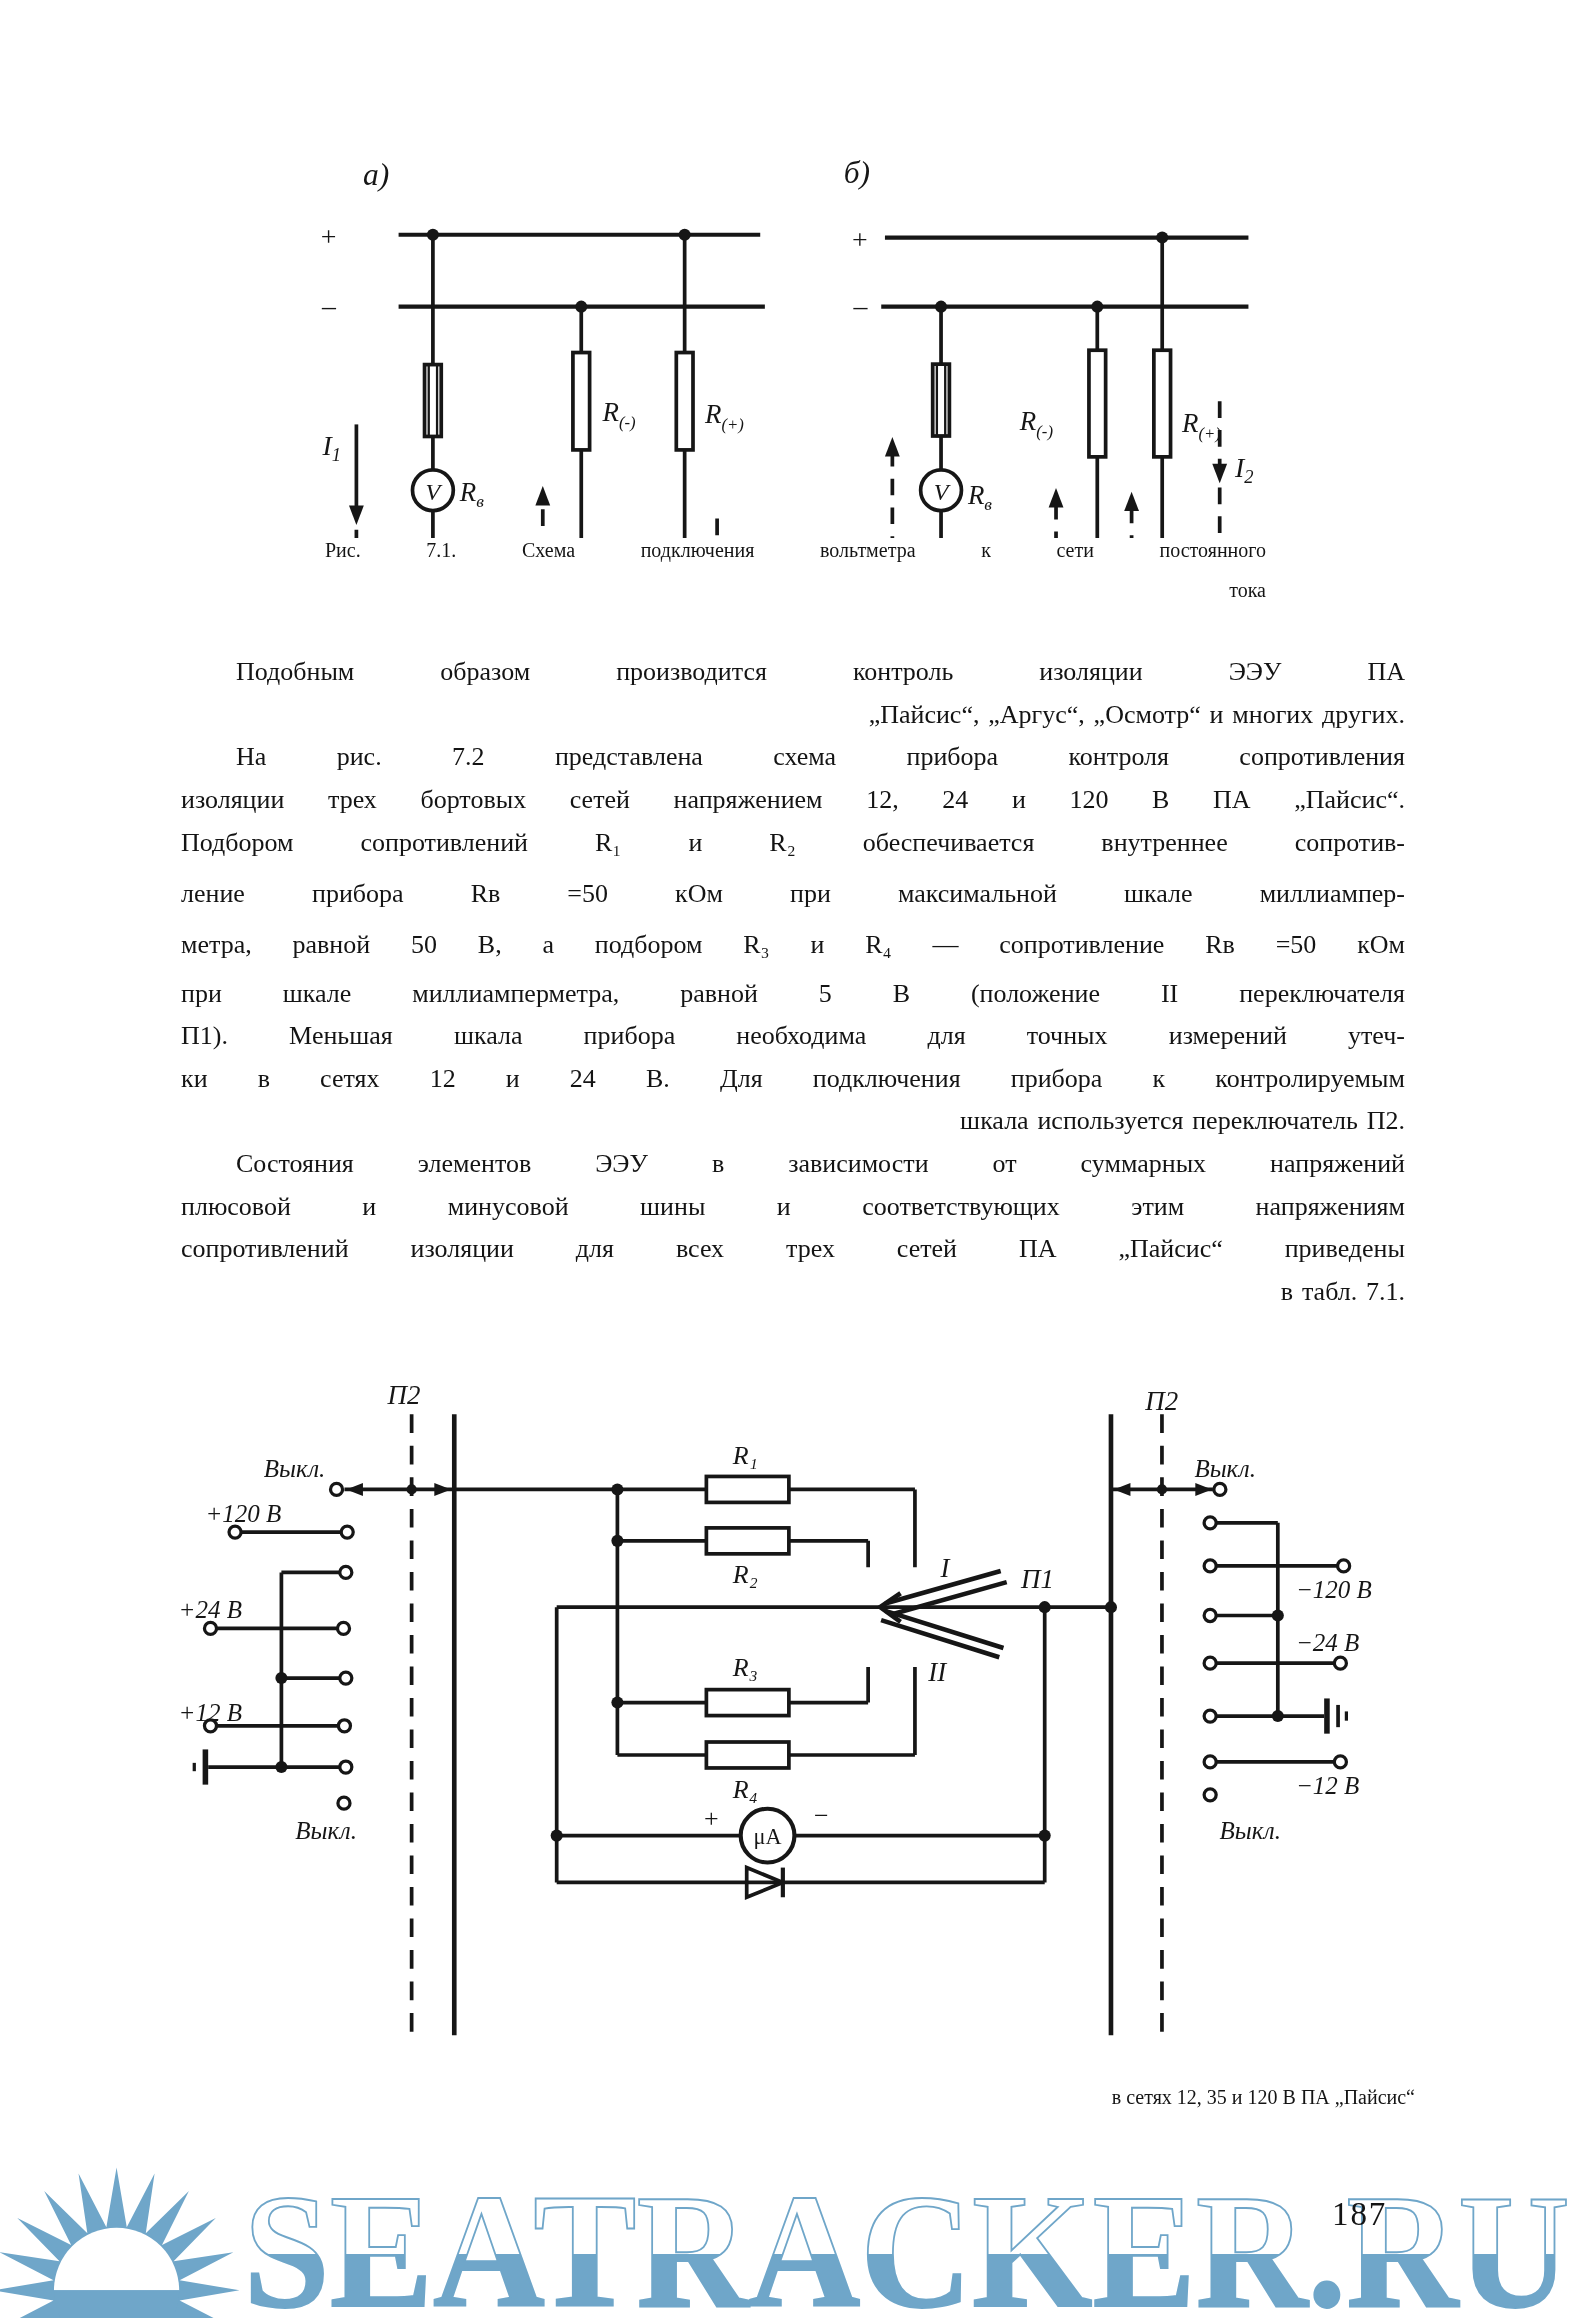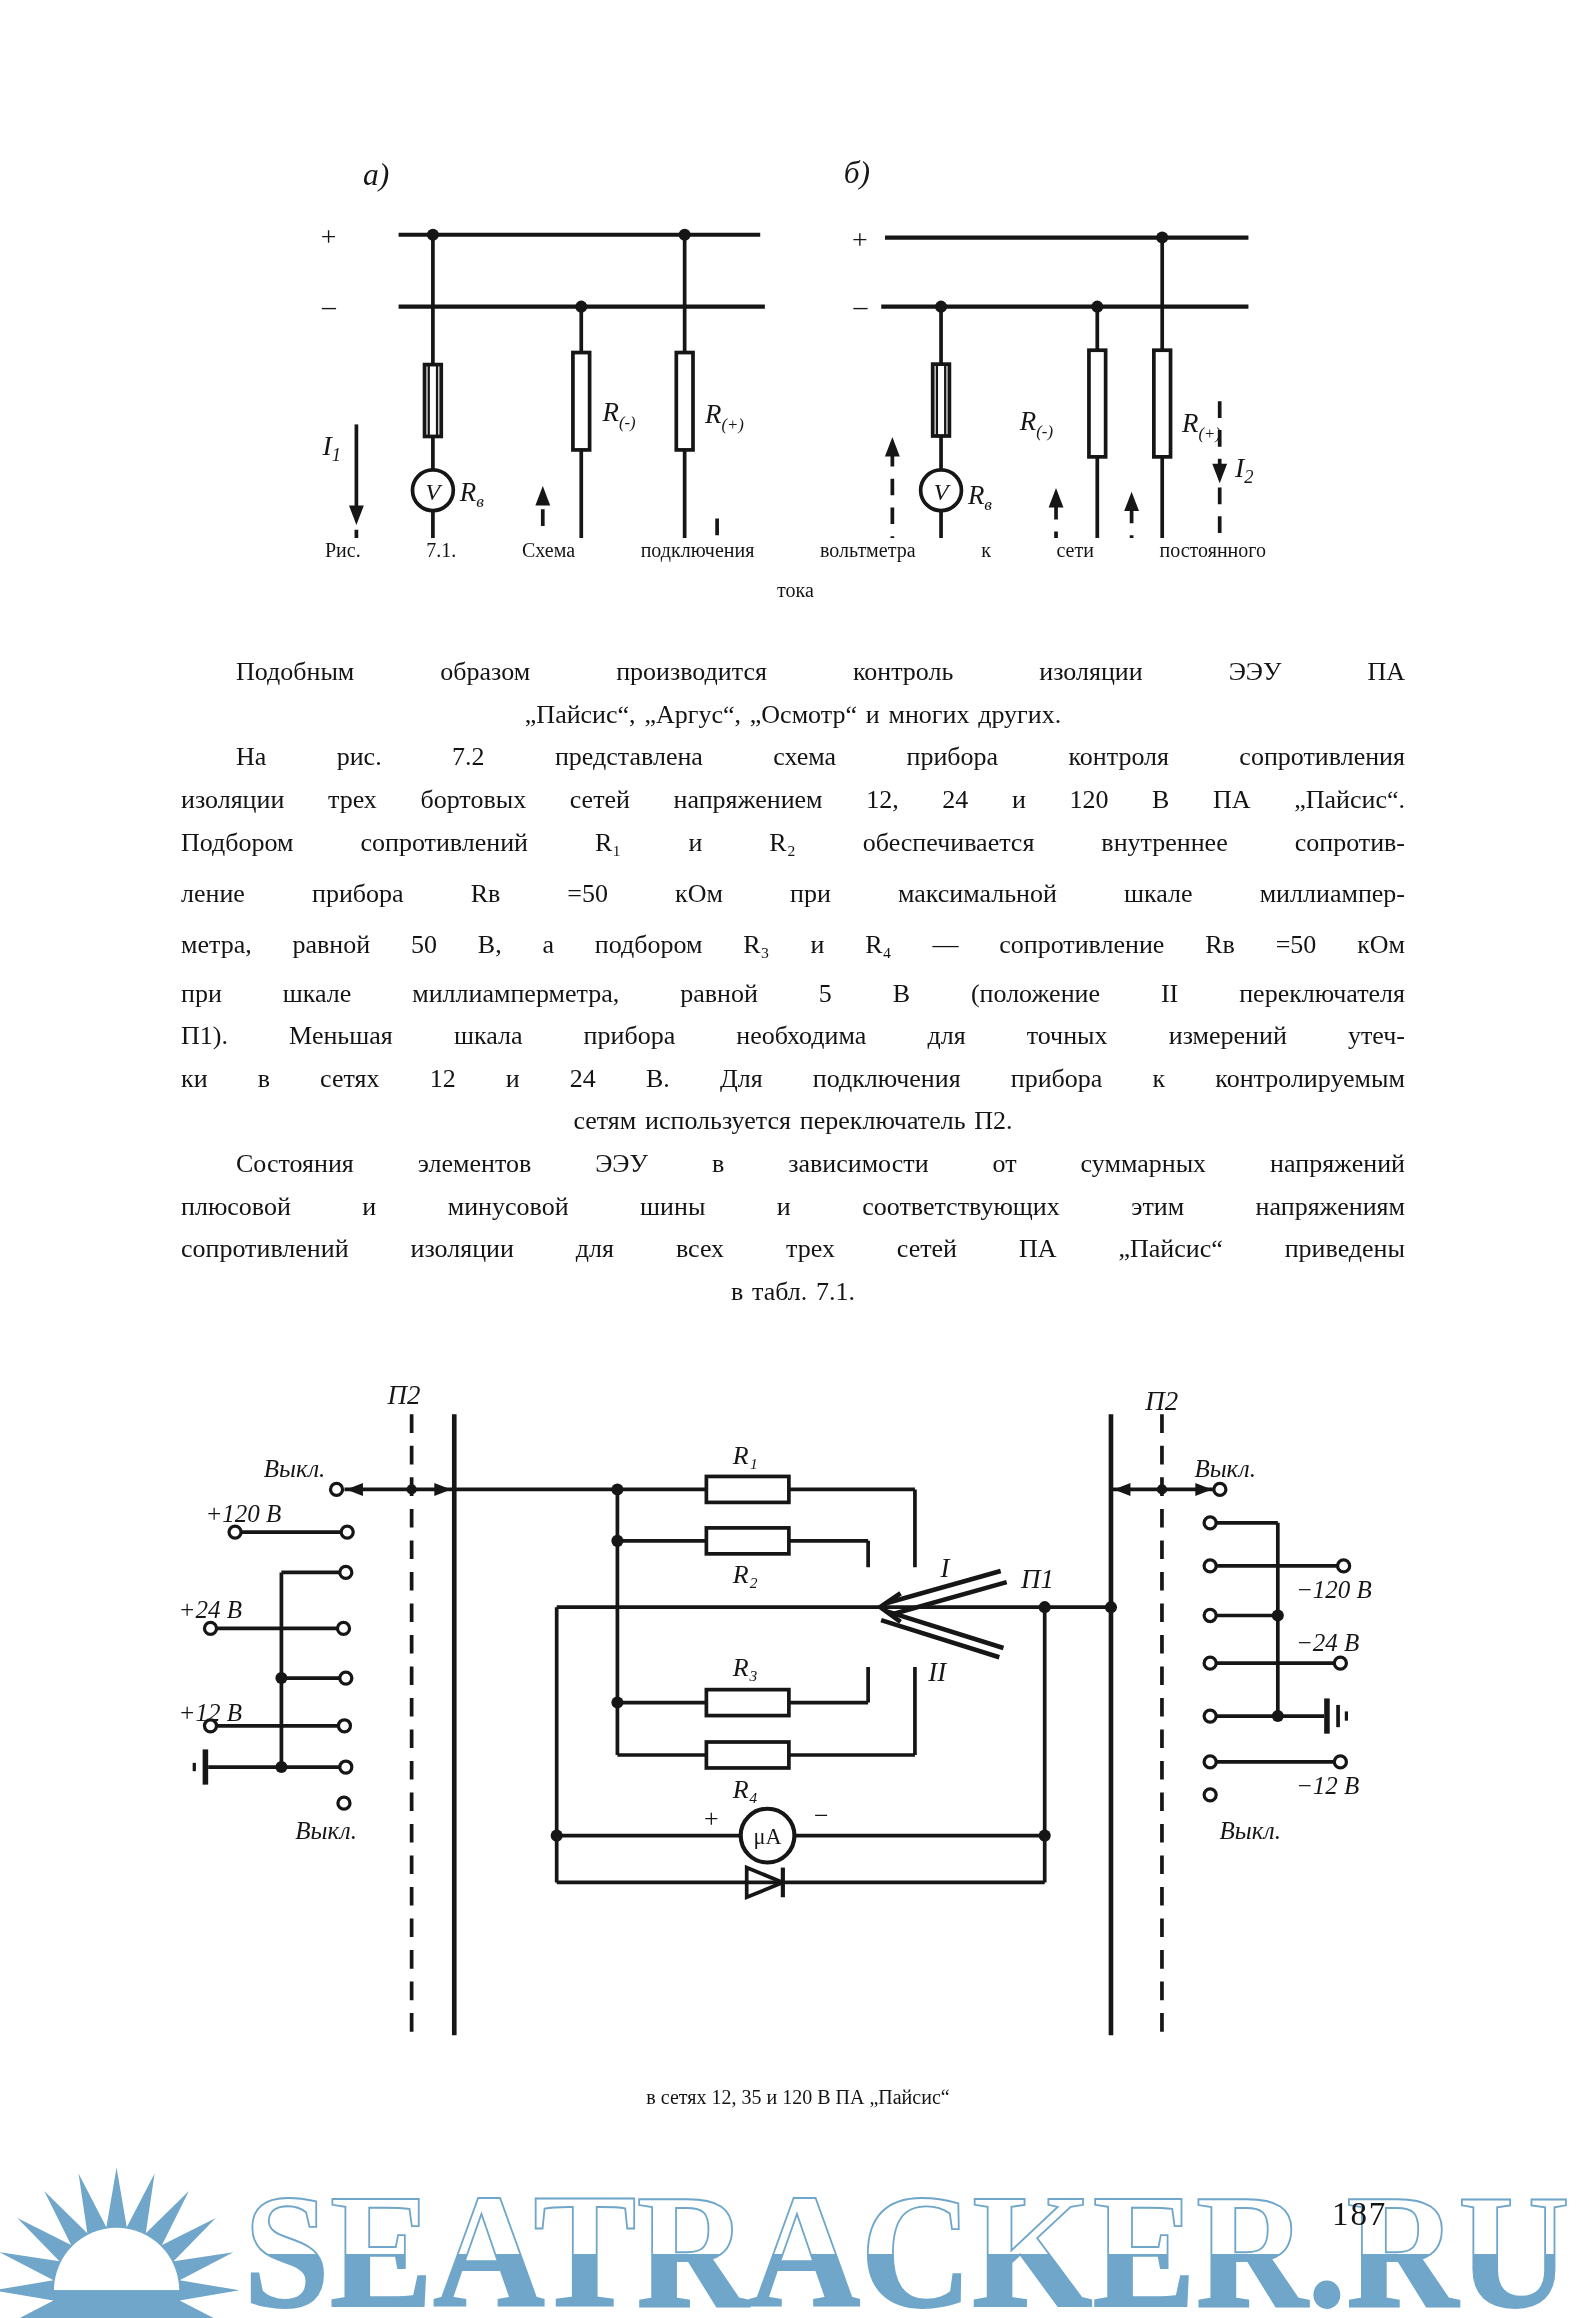--- a/index.html
+++ b/index.html
@@ -2,21 +2,21 @@
 <html style="font-size:7.4px"><head>
 <meta charset="utf-8">
 <style>
   html,body{margin:0;padding:0}
   body{width:1577px;height:2365px;position:relative;background:#ffffff;
        font-family:"Liberation Serif","DejaVu Serif",serif;color:#141414;overflow:hidden}
   .abs{position:absolute}
   .bodyline{position:absolute;left:181px;width:1224px;height:43px;font-size:26px;
             line-height:43px;word-spacing:2.3px;white-space:normal}
   .just{text-align:justify;text-align-last:justify}
-  .left{text-align:center}
+  .left{text-align:right}
   .ind{text-indent:55px}
   .cap{font-size:20px;line-height:40px}
   .pagenum{font-size:33px;letter-spacing:1.9px;z-index:6}
   svg text{font-family:"Liberation Serif","DejaVu Serif",serif}
   .fig-label{font-style:italic}
   .wm{z-index:4;pointer-events:none}
 </style>
 </head>
 <body>
 
@@ -106,21 +106,21 @@
   <div class="bodyline just ind" style="top:650px">Подобным образом производится контроль изоляции ЭЭУ ПА</div>
   <div class="bodyline left" style="top:693px">„Пайсис“, „Аргус“, „Осмотр“ и многих других.</div>
   <div class="bodyline just ind" style="top:735px">На рис. 7.2 представлена схема прибора контроля сопротивления</div>
   <div class="bodyline just" style="top:778px">изоляции трех бортовых сетей напряжением 12, 24 и 120 В ПА „Пайсис“.</div>
   <div class="bodyline just" style="top:821px">Подбором сопротивлений R₁ и R₂ обеспечивается внутреннее сопротив-</div>
   <div class="bodyline just" style="top:872px">ление прибора Rв =50 кОм при максимальной шкале миллиампер-</div>
   <div class="bodyline just" style="top:923px">метра, равной 50 В, а подбором R₃ и R₄ — сопротивление Rв =50 кОм</div>
   <div class="bodyline just" style="top:972px">при шкале миллиамперметра, равной 5 В (положение II переключателя</div>
   <div class="bodyline just" style="top:1014px">П1). Меньшая шкала прибора необходима для точных измерений утеч-</div>
   <div class="bodyline just" style="top:1057px">ки в сетях 12 и 24 В. Для подключения прибора к контролируемым</div>
-  <div class="bodyline left" style="top:1099px">сетям используется переключатель П2.</div>
+  <div class="bodyline left" style="top:1099px">шкала используется переключатель П2.</div>
   <div class="bodyline just ind" style="top:1142px">Состояния элементов ЭЭУ в зависимости от суммарных напряжений</div>
   <div class="bodyline just" style="top:1185px">плюсовой и минусовой шины и соответствующих этим напряжениям</div>
   <div class="bodyline just" style="top:1227px">сопротивлений изоляции для всех трех сетей ПА „Пайсис“ приведены</div>
   <div class="bodyline left" style="top:1270px">в табл. 7.1.</div>
 </div>
 
 <svg class="abs" style="left:116px;top:1368px" width="1368" height="672" viewBox="0 0 2950 1450">
   <g stroke="#161616" fill="none" stroke-width="8">
 
     <g>

